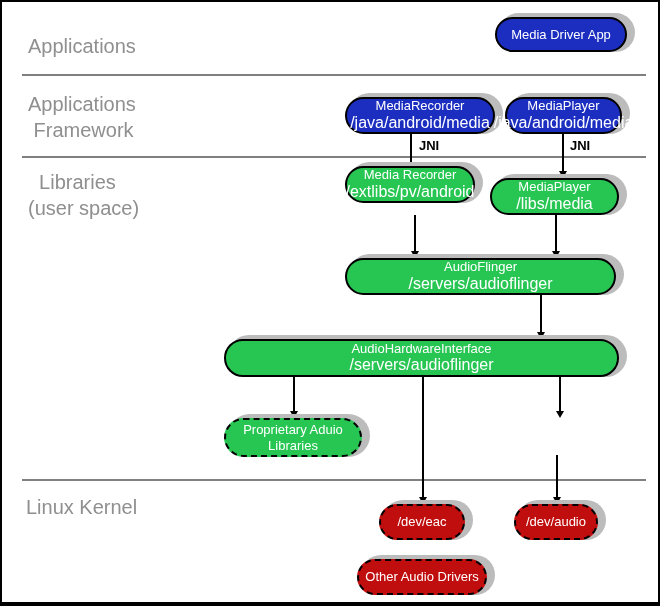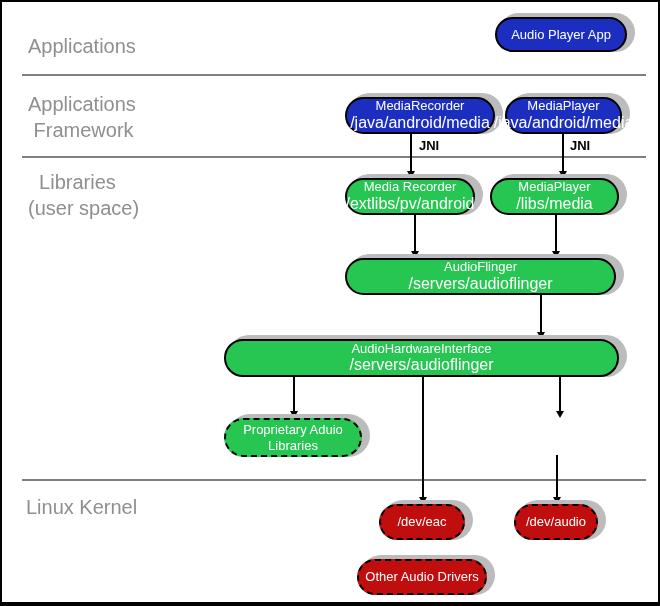--- a/index.html
+++ b/index.html
@@ -30,40 +30,40 @@
   <div class="divider" style="top:72px"></div>
   <div class="divider" style="top:154px"></div>
   <div class="divider" style="top:477px"></div>
 
   <div class="layer-label" style="left:26px;top:31px"><span>Applications</span></div>
   <div class="layer-label" style="left:26px;top:89px"><span>Applications</span><br><span> Framework</span></div>
   <div class="layer-label" style="left:26px;top:167px"><span>  Libraries</span><br><span>(user space)</span></div>
   <div class="layer-label" style="left:24px;top:492px"><span>Linux Kernel</span></div>
 
   <div class="node blue" style="left:493px;top:15px;width:132px;height:35px">
-    <div class="t">Audio Player App</div>
+    <div class="t">Media Driver App</div>
   </div>
 
   <div class="node blue" style="left:343px;top:95px;width:150px;height:37px">
     <div class="t">MediaRecorder</div>
     <div class="s">/java/android/media</div>
   </div>
   <div class="node blue" style="left:503px;top:95px;width:117px;height:37px">
     <div class="t">MediaPlayer</div>
     <div class="s">/java/android/media</div>
   </div>
 
   <div class="vline" style="left:408px;top:132px;height:37px"></div>
   <div class="ahead" style="left:405px;top:169px"></div>
   <div class="conn-label" style="left:417px;top:136px">JNI</div>
   <div class="vline" style="left:560px;top:132px;height:37px"></div>
   <div class="ahead" style="left:557px;top:169px"></div>
   <div class="conn-label" style="left:568px;top:136px">JNI</div>
 
-  <div class="node green" style="left:343px;top:176px;width:130px;height:37px">
+  <div class="node green" style="left:343px;top:164px;width:130px;height:37px">
     <div class="t">Media Recorder</div>
     <div class="s">/extlibs/pv/android</div>
   </div>
   <div class="node green" style="left:488px;top:176px;width:129px;height:37px">
     <div class="t">MediaPlayer</div>
     <div class="s">/libs/media</div>
   </div>
 
   <div class="vline" style="left:412px;top:213px;height:36px"></div>
   <div class="ahead" style="left:409px;top:249px"></div>

